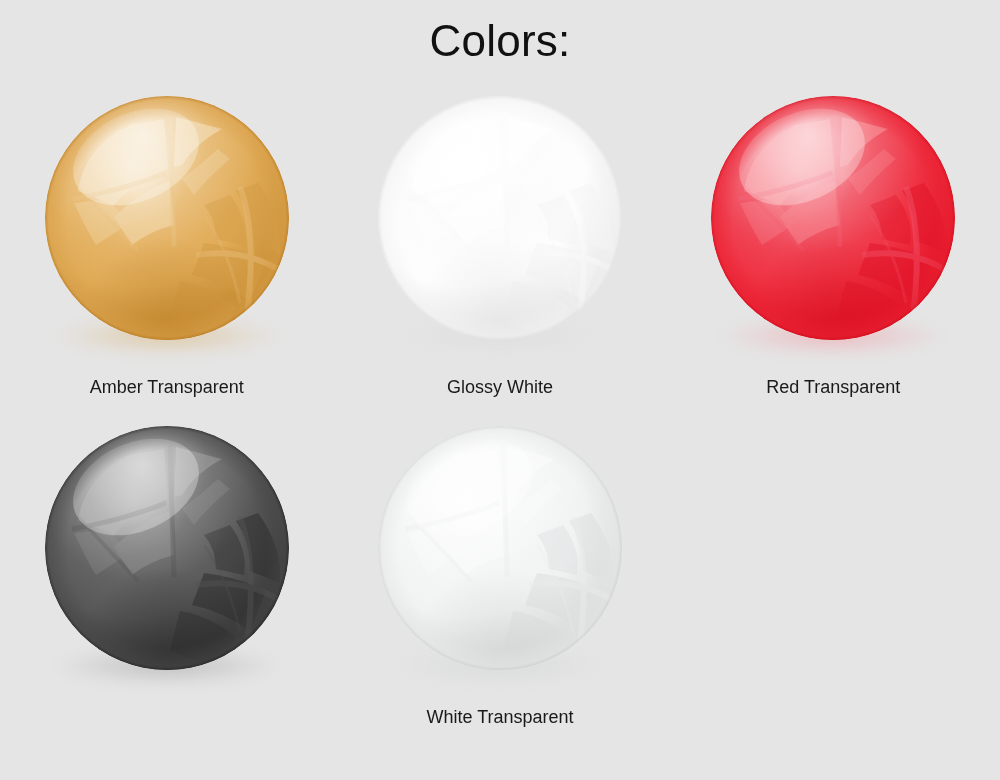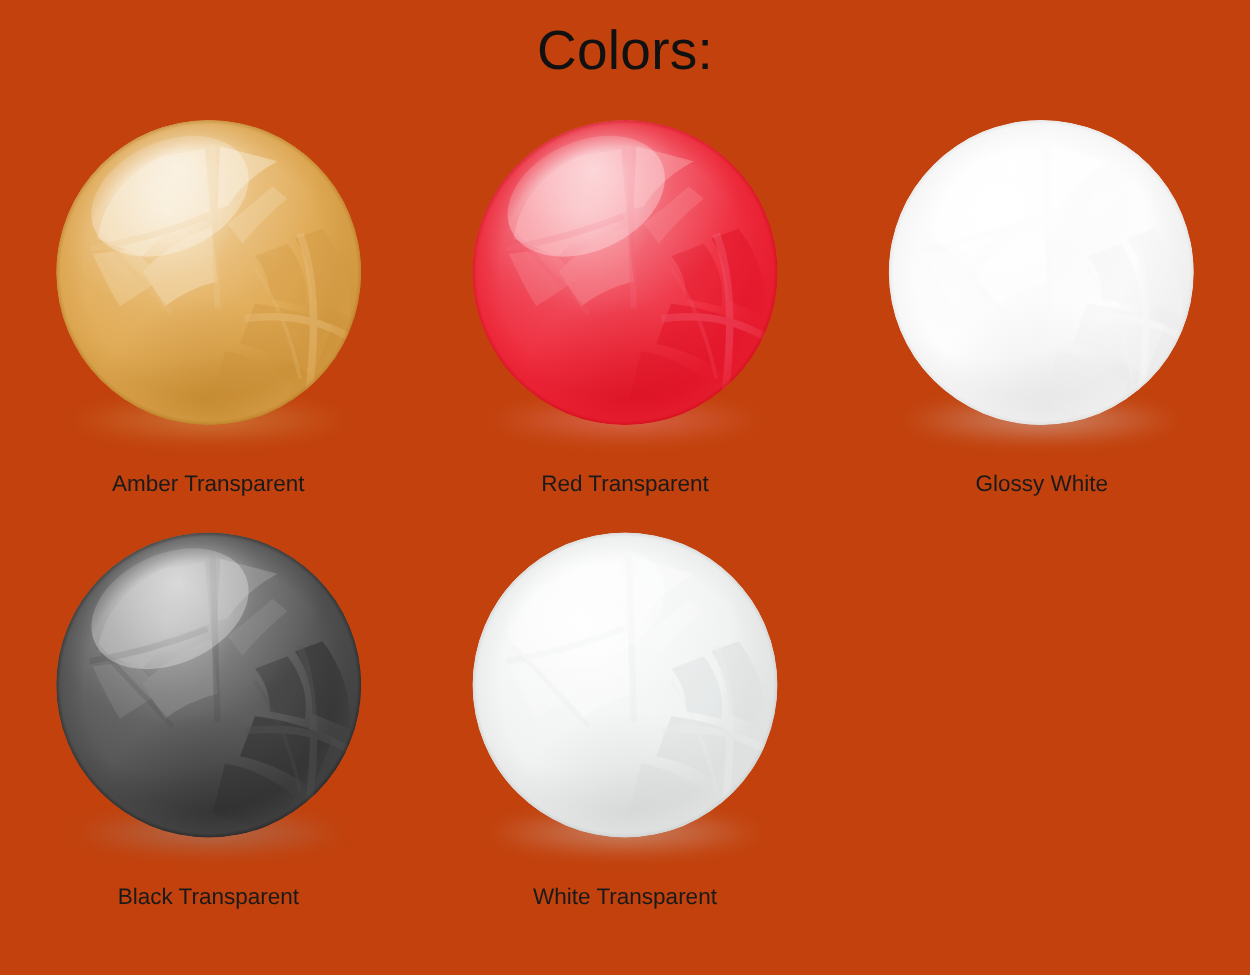--- a/index.html
+++ b/index.html
@@ -9,21 +9,21 @@
     height: 780px;
     background: #ffffff;
     font-family: "Liberation Sans", sans-serif;
     overflow: hidden;
   }
 
   .page {
     position: relative;
     width: 1000px;
     height: 780px;
-    background: #c2410c;
+    background: #e5e5e5;
   }
 
   
   .title {
     position: absolute;
     top: 16px;
     left: 0;
     width: 1000px;
     text-align: center;
     font-size: 44px;
@@ -175,20 +175,98 @@
     <circle cx="123" cy="123" r="122" fill="url(#rimg0)"></circle>
   </g>
 </svg>
           </div>
     </div>
     <div class="caption">Amber Transparent</div>
   </div>
 
   <div class="cell">
     <div class="sphere-wrap">
+      <div class="shadow" style="background: radial-gradient(rgb(217, 217, 217) 0%, rgba(217, 217, 217, 0.4) 45%, rgba(255, 255, 255, 0) 72%);"></div>
+      <div class="sphere">
+<svg viewBox="0 0 246 246" xmlns="http://www.w3.org/2000/svg">
+  <defs>
+    <radialGradient id="bodyg2" cx="36%" cy="30%" r="78%">
+      <stop offset="0%" stop-color="#ffffff"></stop>
+      <stop offset="30%" stop-color="#fbfbfb"></stop>
+      <stop offset="62%" stop-color="#fdfdfd"></stop>
+      <stop offset="88%" stop-color="#ebebeb"></stop>
+      <stop offset="100%" stop-color="#e0e0e0"></stop>
+    </radialGradient>
+
+    <radialGradient id="rimg2" cx="50%" cy="50%" r="50%">
+      <stop offset="82%" stop-color="#f2f2f2" stop-opacity="0"></stop>
+      <stop offset="97%" stop-color="#f2f2f2" stop-opacity="0.55"></stop>
+      <stop offset="100%" stop-color="#e0e0e0" stop-opacity="0.75"></stop>
+    </radialGradient>
+
+    <radialGradient id="topglossg2" cx="40%" cy="16%" r="48%">
+      <stop offset="0%" stop-color="#ffffff" stop-opacity="0.55"></stop>
+      <stop offset="55%" stop-color="#ffffff" stop-opacity="0.14"></stop>
+      <stop offset="100%" stop-color="#ffffff" stop-opacity="0"></stop>
+    </radialGradient>
+
+    <radialGradient id="botbounceg2" cx="50%" cy="94%" r="36%">
+      <stop offset="0%" stop-color="#e0e0e0" stop-opacity="0.55"></stop>
+      <stop offset="100%" stop-color="#e0e0e0" stop-opacity="0"></stop>
+    </radialGradient>
+
+    <clipPath id="ballg2">
+                  <circle cx="123" cy="123" r="122"></circle>
+                </clipPath>
+  </defs>
+
+  <g clip-path="url(#ballg2)">
+    <circle cx="123" cy="123" r="122" fill="url(#bodyg2)"></circle>
+
+    <g opacity="0.62" fill="#ffffff">
+      <path d="M34,96 Q40,52 86,30 L120,24 L124,74 Q92,84 70,110 Z"></path>
+      <path d="M132,22 L178,34 Q152,48 138,70 L130,72 Z"></path>
+      <path d="M30,108 Q44,138 52,150 L86,128 Q72,114 64,104 Z" opacity="0.55"></path>
+      <path d="M70,122 Q96,96 126,86 L130,130 Q106,136 88,150 Z" opacity="0.85"></path>
+      <path d="M138,84 Q156,70 174,54 L186,64 Q164,82 150,100 Z" opacity="0.5"></path>
+    </g>
+
+    <g opacity="0.5" stroke="#fafafa" fill="none">
+      <path d="M126,20 L130,152" stroke-width="5"></path>
+      <path d="M28,104 Q76,96 122,78" stroke-width="5"></path>
+      <path d="M34,92 L94,156" stroke-width="4" opacity="0.7"></path>
+    </g>
+
+    <g opacity="0.55" fill="#f4f4f4">
+      <path d="M214,88 Q238,120 236,158 L206,146 Q206,116 192,96 Z"></path>
+      <path d="M186,100 Q204,124 200,150 L172,144 Q172,124 160,110 Z" opacity="0.8"></path>
+      <path d="M160,148 Q194,152 222,166 L206,206 Q178,186 148,180 Z"></path>
+      <path d="M206,212 Q226,180 238,172 L246,200 L232,236 Z" opacity="0.8"></path>
+      <path d="M136,186 Q164,190 192,212 L176,244 L126,226 Z" opacity="0.75"></path>
+    </g>
+
+    <g opacity="0.45" stroke="#fafafa" fill="none">
+      <path d="M196,92 Q214,140 202,228" stroke-width="6"></path>
+      <path d="M152,160 Q206,152 246,182" stroke-width="6"></path>
+      <path d="M160,120 Q186,158 196,208" stroke-width="3" opacity="0.6"></path>
+    </g>
+
+    <ellipse cx="92" cy="62" rx="66" ry="44" fill="#ffffff" opacity="0.30" transform="rotate(-24 92 62)"></ellipse>
+    <circle cx="123" cy="123" r="122" fill="url(#topglossg2)"></circle>
+    <circle cx="123" cy="123" r="122" fill="url(#botbounceg2)"></circle>
+    <circle cx="123" cy="123" r="122" fill="url(#rimg2)"></circle>
+  </g>
+</svg>
+          </div>
+    </div>
+    <div class="caption">Glossy White</div>
+  </div>
+
+  <div class="cell">
+    <div class="sphere-wrap">
       <div class="shadow" style="background: radial-gradient(rgb(240, 143, 152) 0%, rgba(240, 143, 152, 0.4) 45%, rgba(255, 255, 255, 0) 72%);"></div>
       <div class="sphere">
 <svg viewBox="0 0 246 246" xmlns="http://www.w3.org/2000/svg">
   <defs>
     <radialGradient id="bodyg1" cx="36%" cy="30%" r="78%">
       <stop offset="0%" stop-color="#f9a5ad"></stop>
       <stop offset="30%" stop-color="#f05060"></stop>
       <stop offset="62%" stop-color="#ef3243"></stop>
       <stop offset="88%" stop-color="#e4162a"></stop>
       <stop offset="100%" stop-color="#d5101f"></stop>
@@ -249,98 +327,20 @@
 
     <ellipse cx="92" cy="62" rx="66" ry="44" fill="#ffffff" opacity="0.30" transform="rotate(-24 92 62)"></ellipse>
     <circle cx="123" cy="123" r="122" fill="url(#topglossg1)"></circle>
     <circle cx="123" cy="123" r="122" fill="url(#botbounceg1)"></circle>
     <circle cx="123" cy="123" r="122" fill="url(#rimg1)"></circle>
   </g>
 </svg>
           </div>
     </div>
     <div class="caption">Red Transparent</div>
-  </div>
-
-  <div class="cell">
-    <div class="sphere-wrap">
-      <div class="shadow" style="background: radial-gradient(rgb(217, 217, 217) 0%, rgba(217, 217, 217, 0.4) 45%, rgba(255, 255, 255, 0) 72%);"></div>
-      <div class="sphere">
-<svg viewBox="0 0 246 246" xmlns="http://www.w3.org/2000/svg">
-  <defs>
-    <radialGradient id="bodyg2" cx="36%" cy="30%" r="78%">
-      <stop offset="0%" stop-color="#ffffff"></stop>
-      <stop offset="30%" stop-color="#fbfbfb"></stop>
-      <stop offset="62%" stop-color="#fdfdfd"></stop>
-      <stop offset="88%" stop-color="#ebebeb"></stop>
-      <stop offset="100%" stop-color="#e0e0e0"></stop>
-    </radialGradient>
-
-    <radialGradient id="rimg2" cx="50%" cy="50%" r="50%">
-      <stop offset="82%" stop-color="#f2f2f2" stop-opacity="0"></stop>
-      <stop offset="97%" stop-color="#f2f2f2" stop-opacity="0.55"></stop>
-      <stop offset="100%" stop-color="#e0e0e0" stop-opacity="0.75"></stop>
-    </radialGradient>
-
-    <radialGradient id="topglossg2" cx="40%" cy="16%" r="48%">
-      <stop offset="0%" stop-color="#ffffff" stop-opacity="0.55"></stop>
-      <stop offset="55%" stop-color="#ffffff" stop-opacity="0.14"></stop>
-      <stop offset="100%" stop-color="#ffffff" stop-opacity="0"></stop>
-    </radialGradient>
-
-    <radialGradient id="botbounceg2" cx="50%" cy="94%" r="36%">
-      <stop offset="0%" stop-color="#e0e0e0" stop-opacity="0.55"></stop>
-      <stop offset="100%" stop-color="#e0e0e0" stop-opacity="0"></stop>
-    </radialGradient>
-
-    <clipPath id="ballg2">
-                  <circle cx="123" cy="123" r="122"></circle>
-                </clipPath>
-  </defs>
-
-  <g clip-path="url(#ballg2)">
-    <circle cx="123" cy="123" r="122" fill="url(#bodyg2)"></circle>
-
-    <g opacity="0.62" fill="#ffffff">
-      <path d="M34,96 Q40,52 86,30 L120,24 L124,74 Q92,84 70,110 Z"></path>
-      <path d="M132,22 L178,34 Q152,48 138,70 L130,72 Z"></path>
-      <path d="M30,108 Q44,138 52,150 L86,128 Q72,114 64,104 Z" opacity="0.55"></path>
-      <path d="M70,122 Q96,96 126,86 L130,130 Q106,136 88,150 Z" opacity="0.85"></path>
-      <path d="M138,84 Q156,70 174,54 L186,64 Q164,82 150,100 Z" opacity="0.5"></path>
-    </g>
-
-    <g opacity="0.5" stroke="#fafafa" fill="none">
-      <path d="M126,20 L130,152" stroke-width="5"></path>
-      <path d="M28,104 Q76,96 122,78" stroke-width="5"></path>
-      <path d="M34,92 L94,156" stroke-width="4" opacity="0.7"></path>
-    </g>
-
-    <g opacity="0.55" fill="#f4f4f4">
-      <path d="M214,88 Q238,120 236,158 L206,146 Q206,116 192,96 Z"></path>
-      <path d="M186,100 Q204,124 200,150 L172,144 Q172,124 160,110 Z" opacity="0.8"></path>
-      <path d="M160,148 Q194,152 222,166 L206,206 Q178,186 148,180 Z"></path>
-      <path d="M206,212 Q226,180 238,172 L246,200 L232,236 Z" opacity="0.8"></path>
-      <path d="M136,186 Q164,190 192,212 L176,244 L126,226 Z" opacity="0.75"></path>
-    </g>
-
-    <g opacity="0.45" stroke="#fafafa" fill="none">
-      <path d="M196,92 Q214,140 202,228" stroke-width="6"></path>
-      <path d="M152,160 Q206,152 246,182" stroke-width="6"></path>
-      <path d="M160,120 Q186,158 196,208" stroke-width="3" opacity="0.6"></path>
-    </g>
-
-    <ellipse cx="92" cy="62" rx="66" ry="44" fill="#ffffff" opacity="0.30" transform="rotate(-24 92 62)"></ellipse>
-    <circle cx="123" cy="123" r="122" fill="url(#topglossg2)"></circle>
-    <circle cx="123" cy="123" r="122" fill="url(#botbounceg2)"></circle>
-    <circle cx="123" cy="123" r="122" fill="url(#rimg2)"></circle>
-  </g>
-</svg>
-          </div>
-    </div>
-    <div class="caption">Glossy White</div>
   </div>
 
   <div class="cell">
     <div class="sphere-wrap">
       <div class="shadow" style="background: radial-gradient(rgb(154, 154, 154) 0%, rgba(154, 154, 154, 0.4) 45%, rgba(255, 255, 255, 0) 72%);"></div>
       <div class="sphere">
 <svg viewBox="0 0 246 246" xmlns="http://www.w3.org/2000/svg">
   <defs>
     <radialGradient id="bodyg3" cx="36%" cy="30%" r="78%">
       <stop offset="0%" stop-color="#9c9c9c"></stop>
@@ -404,21 +404,20 @@
     </g>
 
     <ellipse cx="92" cy="62" rx="66" ry="44" fill="#ffffff" opacity="0.30" transform="rotate(-24 92 62)"></ellipse>
     <circle cx="123" cy="123" r="122" fill="url(#topglossg3)"></circle>
     <circle cx="123" cy="123" r="122" fill="url(#botbounceg3)"></circle>
     <circle cx="123" cy="123" r="122" fill="url(#rimg3)"></circle>
   </g>
 </svg>
           </div>
     </div>
-    <div class="caption">Black Transparent</div>
   </div>
 
   <div class="cell">
     <div class="sphere-wrap">
       <div class="shadow" style="background: radial-gradient(rgb(207, 209, 209) 0%, rgba(207, 209, 209, 0.4) 45%, rgba(255, 255, 255, 0) 72%);"></div>
       <div class="sphere">
 <svg viewBox="0 0 246 246" xmlns="http://www.w3.org/2000/svg">
   <defs>
     <radialGradient id="bodyg4" cx="36%" cy="30%" r="78%">
       <stop offset="0%" stop-color="#ffffff"></stop>

